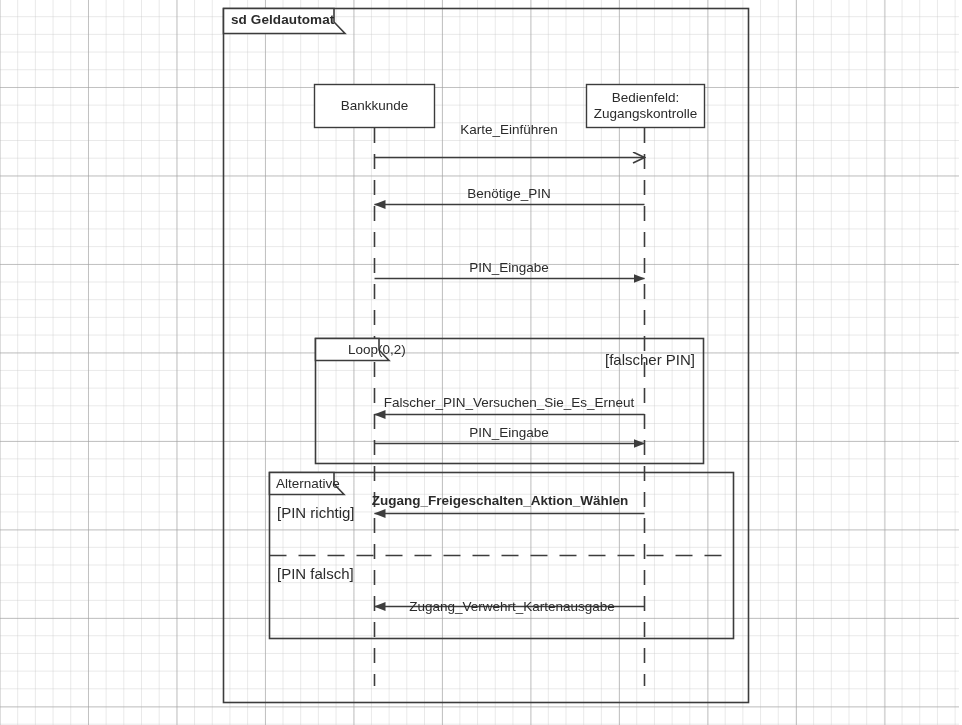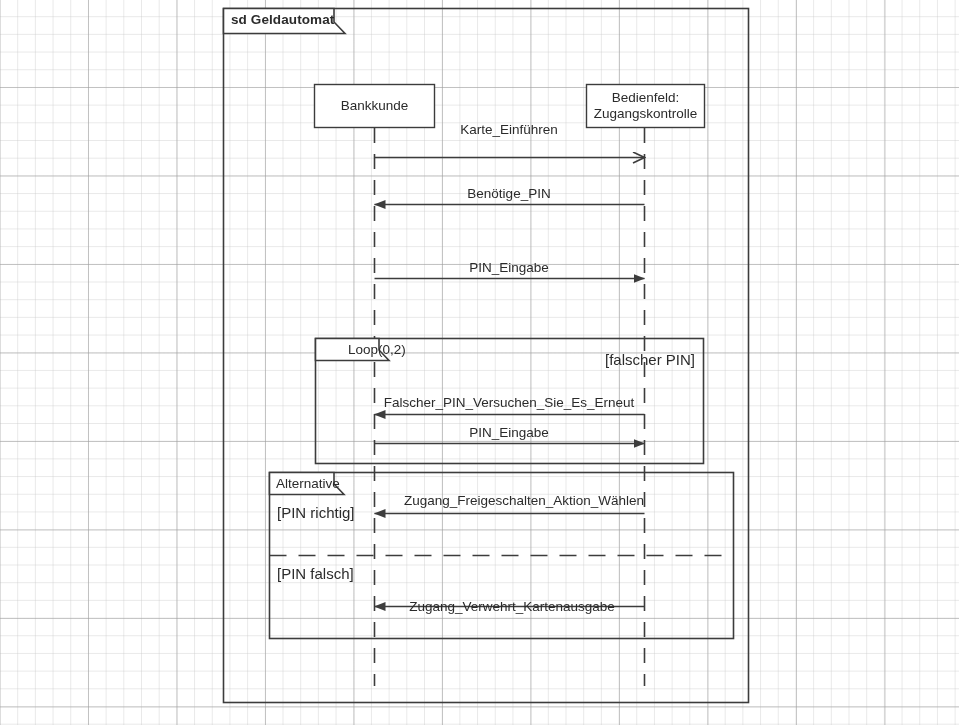--- a/index.html
+++ b/index.html
@@ -140,17 +140,17 @@
   <div class="msg" style="left:309px; top:122px; width:400px;">Karte_Einführen</div>
 
   <div class="msg" style="left:309px; top:186px; width:400px;">Benötige_PIN</div>
 
   <div class="msg" style="left:309px; top:260px; width:400px;">PIN_Eingabe</div>
 
   <div class="msg" style="left:309px; top:395px; width:400px;">Falscher_PIN_Versuchen_Sie_Es_Erneut</div>
 
   <div class="msg" style="left:309px; top:425px; width:400px;">PIN_Eingabe</div>
 
-  <div class="msg" style="left:324px; top:493px; width:400px;">Zugang_Freigeschalten_Aktion_Wählen</div>
+  <div class="msg" style="left:300px; top:493px; width:400px;font-weight:bold;">Zugang_Freigeschalten_Aktion_Wählen</div>
 
   <div class="msg" style="left:312px; top:587px; width:400px;margin-top:12px;">Zugang_Verwehrt_Kartenausgabe</div>
 
 </div>
 
 </body></html>

